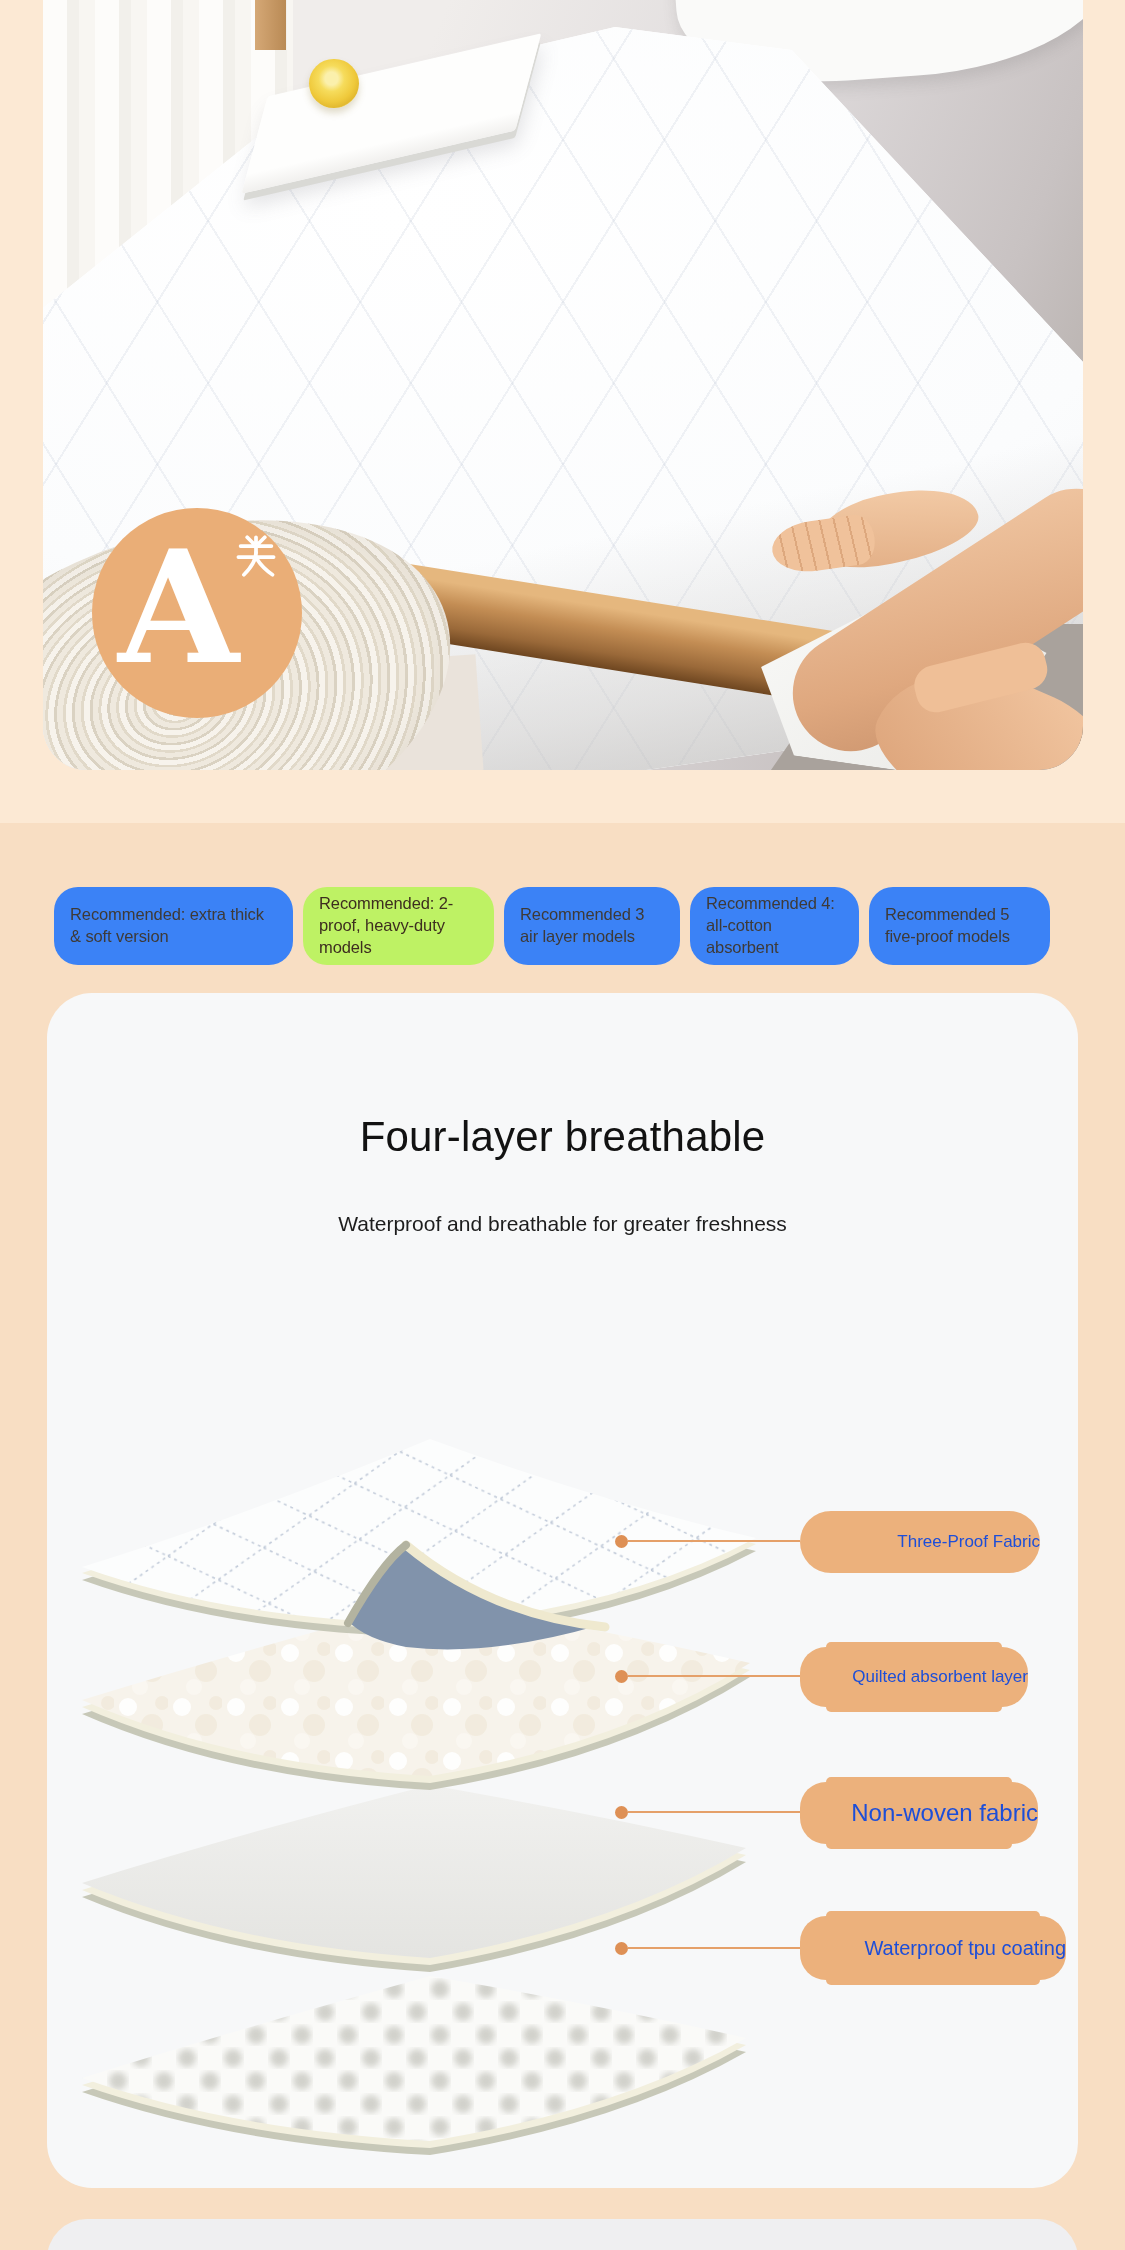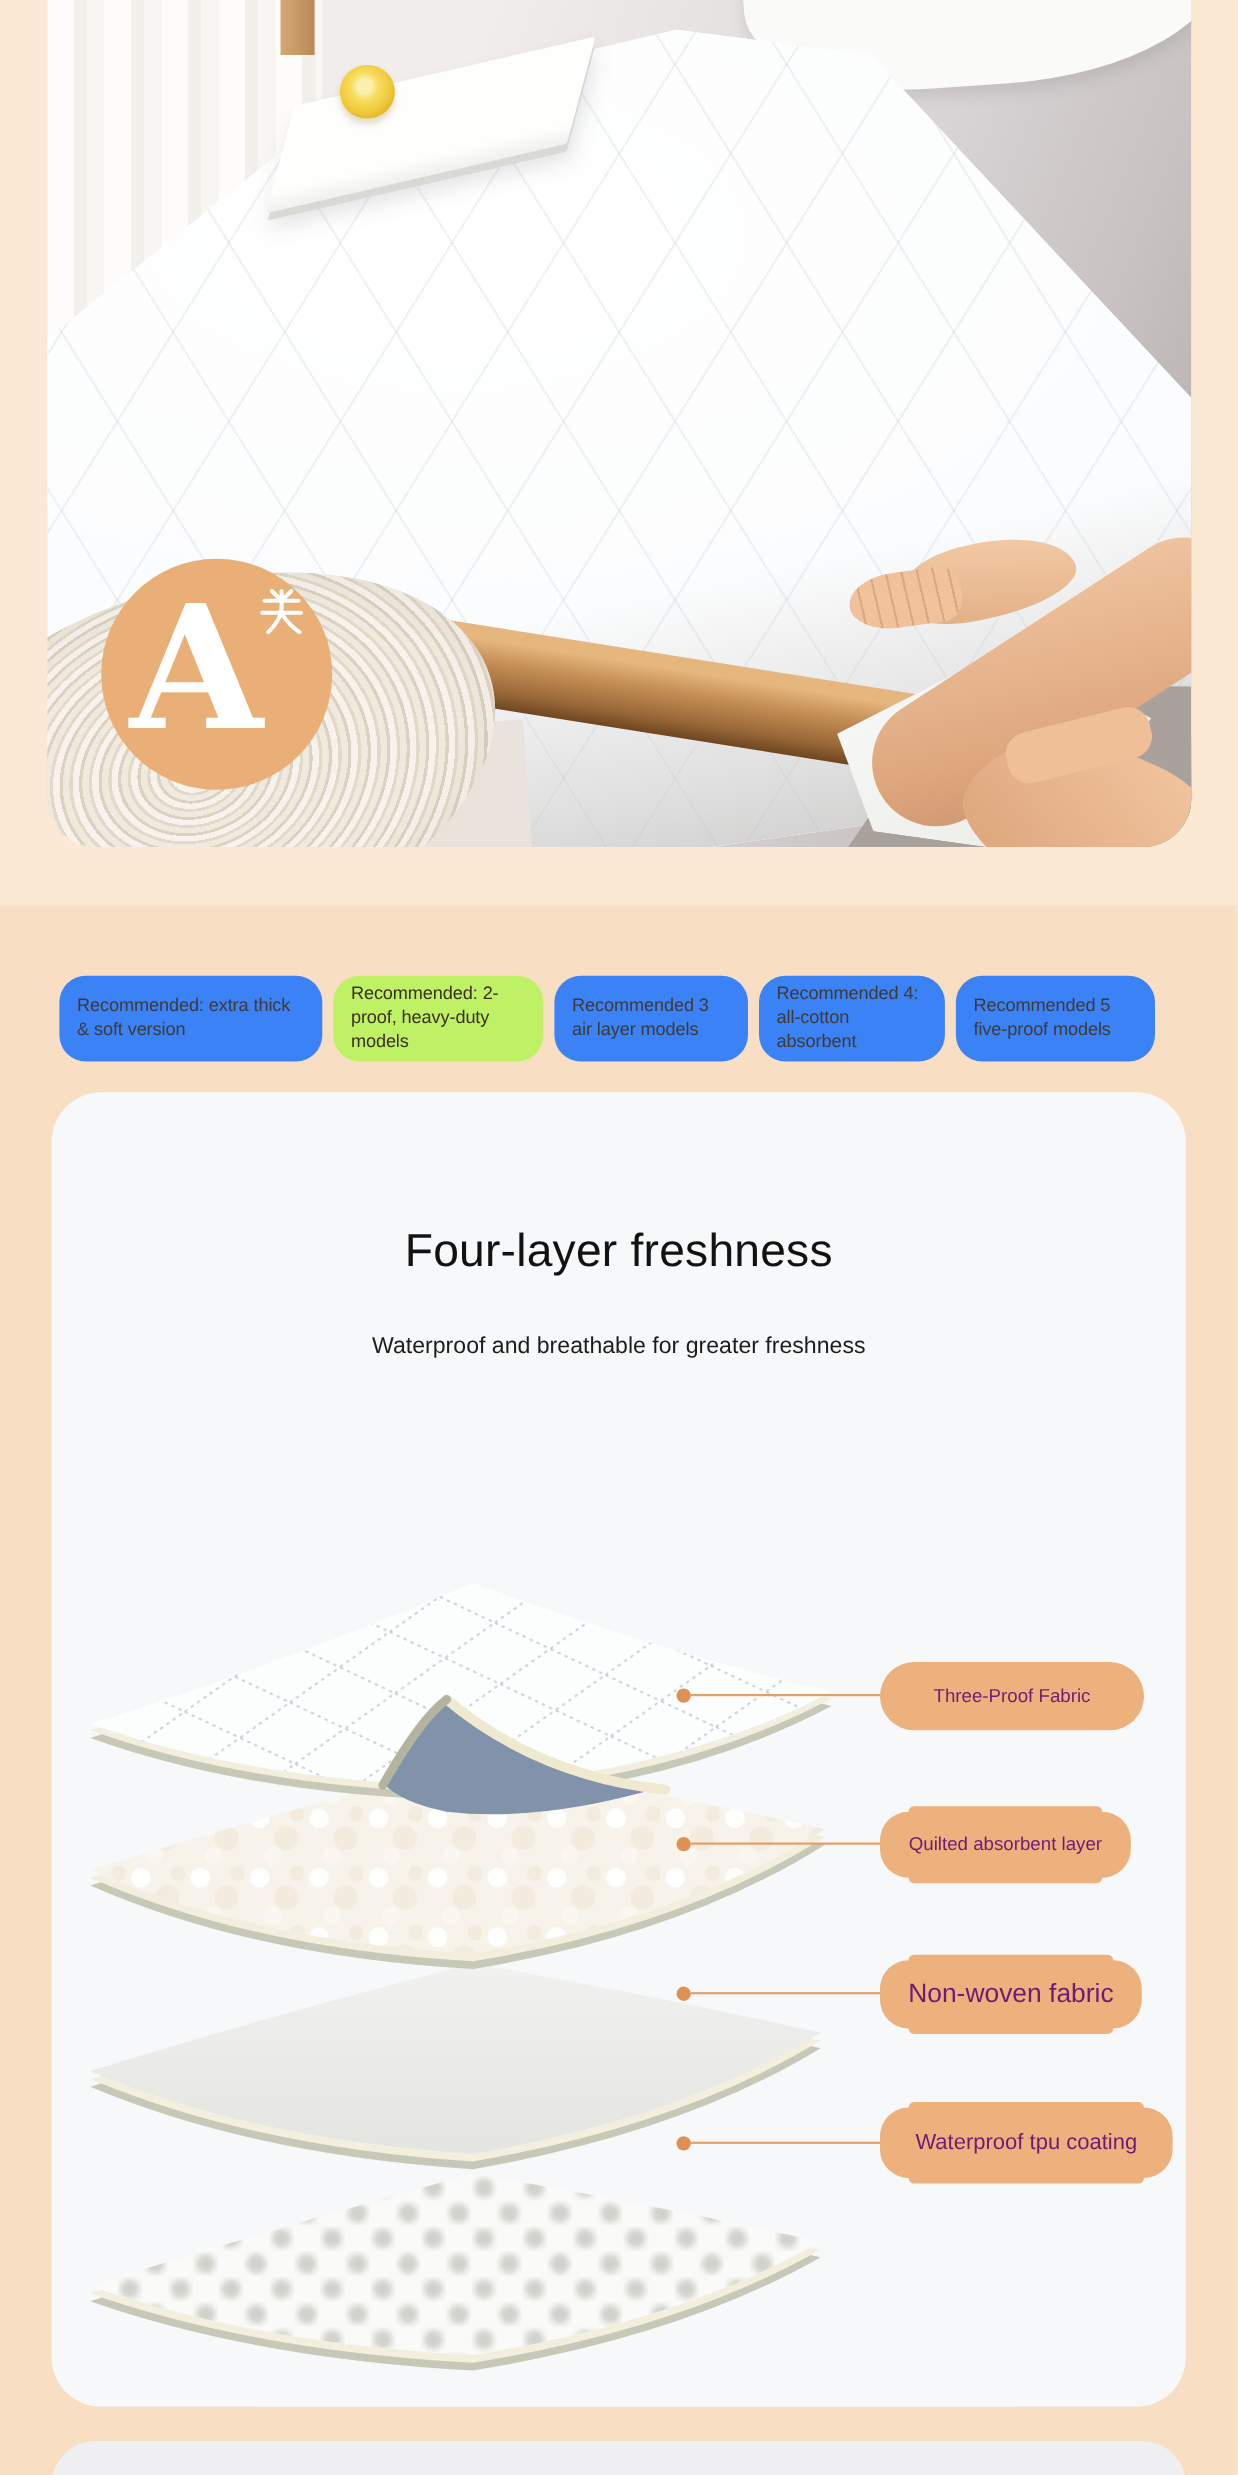--- a/index.html
+++ b/index.html
@@ -75,22 +75,22 @@
   .sec-title{position:absolute;left:47px;top:1113px;width:1031px;text-align:center;color:#121212;
       font-size:42px;font-weight:500;letter-spacing:.2px;}
   .sec-subtitle{position:absolute;left:47px;top:1212px;width:1031px;text-align:center;color:#1D1D1D;
       font-size:21px;font-weight:400;}
 
   .layers-svg{position:absolute;left:60px;top:1425px;width:710px;height:740px;}
 
   .connector-line{position:absolute;height:2px;background:#E5A069;}
   .connector-dot{position:absolute;width:13px;height:13px;border-radius:50%;background:#DE9055;}
 
-  .layer-label{position:absolute;left:800px;box-sizing:border-box;background:#ECB17C;color:#701a75;
-      display:flex;align-items:center;justify-content:center;text-align:center;}
+  .layer-label{position:absolute;left:800px;box-sizing:border-box;background:#ECB17C;color:#1d4ed8;
+      display:flex;align-items:center;justify-content:flex-end;text-align:center;}
   .pill{border-radius:32px;}
   .bracket{border-radius:26px;}
   .bracket::before{content:'';position:absolute;left:26px;right:26px;top:-5px;bottom:-5px;
       background:inherit;border-radius:5px;}
   .layer-label span{position:relative;z-index:1;}
   .ll1{top:1511px;width:240px;height:62px;font-size:17px;}
   .ll2{top:1647px;width:228px;height:60px;font-size:17px;}
   .ll3{top:1782px;width:238px;height:62px;font-size:24px;}
   .ll4{top:1916px;width:266px;height:64px;font-size:20px;}
 
@@ -147,21 +147,21 @@
       </div>
     <div class="tab t4">
         <span>Recommended 4: all-cotton absorbent</span>
       </div>
     <div class="tab t5">
         <span>Recommended 5 five-proof models</span>
       </div>
   </div>
 
   <div class="card-main"></div>
-  <div class="sec-title">Four-layer freshness</div>
+  <div class="sec-title">Four-layer breathable</div>
   <div class="sec-subtitle">Waterproof and breathable for greater freshness</div>
 
   <svg class="layers-svg" viewBox="0 0 710 740">
     <defs>
       <pattern id="quiltPat" width="96" height="56" patternUnits="userSpaceOnUse" patternTransform="rotate(-5)">
         <path d="M0 28 L48 0 L96 28 M0 28 L48 56 L96 28" fill="none" stroke="#C2CBD9" stroke-width="1.6" stroke-dasharray="3 4"></path>
       </pattern>
       <pattern id="fluffPat" width="54" height="54" patternUnits="userSpaceOnUse">
         <rect width="54" height="54" fill="#F7F3EB"></rect>
         <circle cx="14" cy="12" r="9" fill="#FFFFFF" opacity="0.9"></circle>

